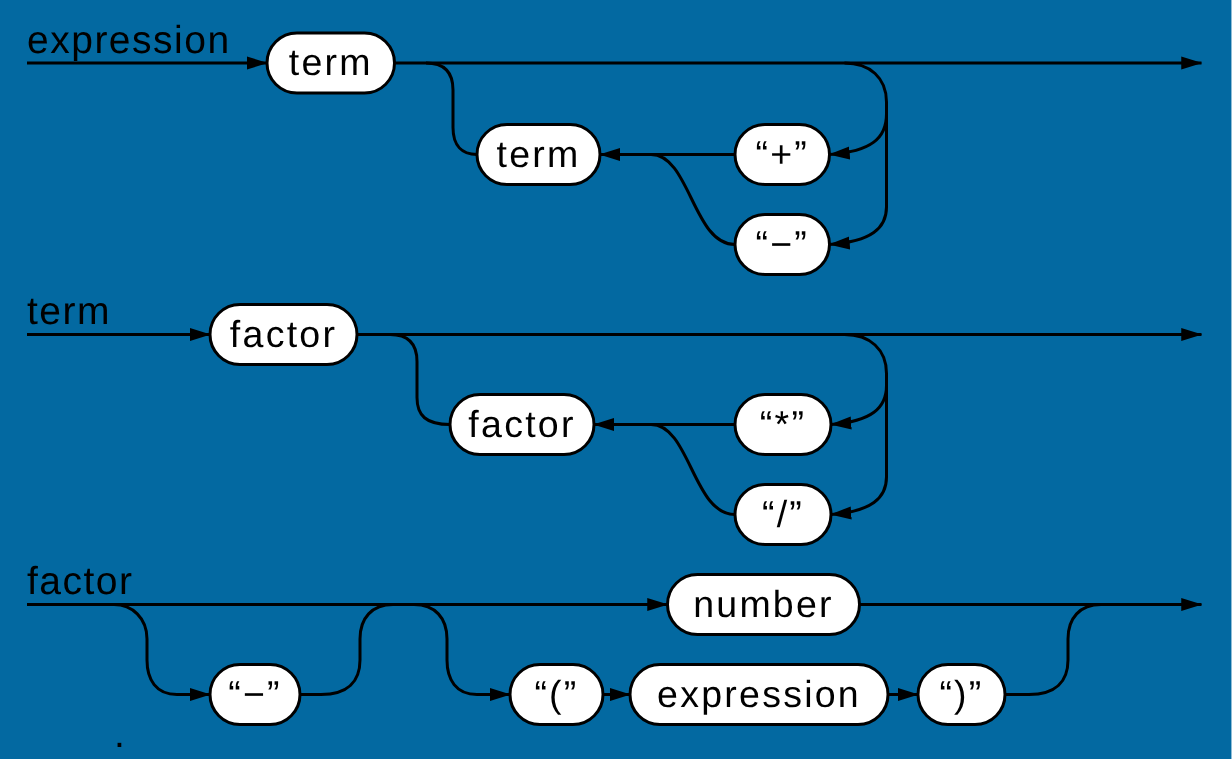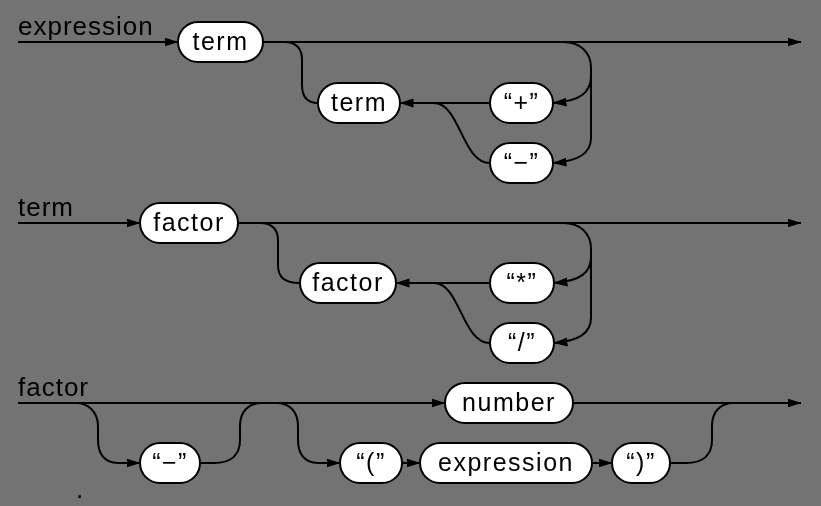--- a/index.html
+++ b/index.html
@@ -3,21 +3,21 @@
 <meta charset="utf-8">
 <style>
   html, body {
     margin: 0;
     padding: 0;
     background: #ffffff;
   }
   .stage {
     width: 821px;
     height: 506px;
-    background: #737373;
+    background: #0369a1;
     position: relative;
     overflow: hidden;
   }
   svg { display: block; }
   .line {
     fill: none;
     stroke: #000000;
     stroke-width: 2;
   }
   .box {

